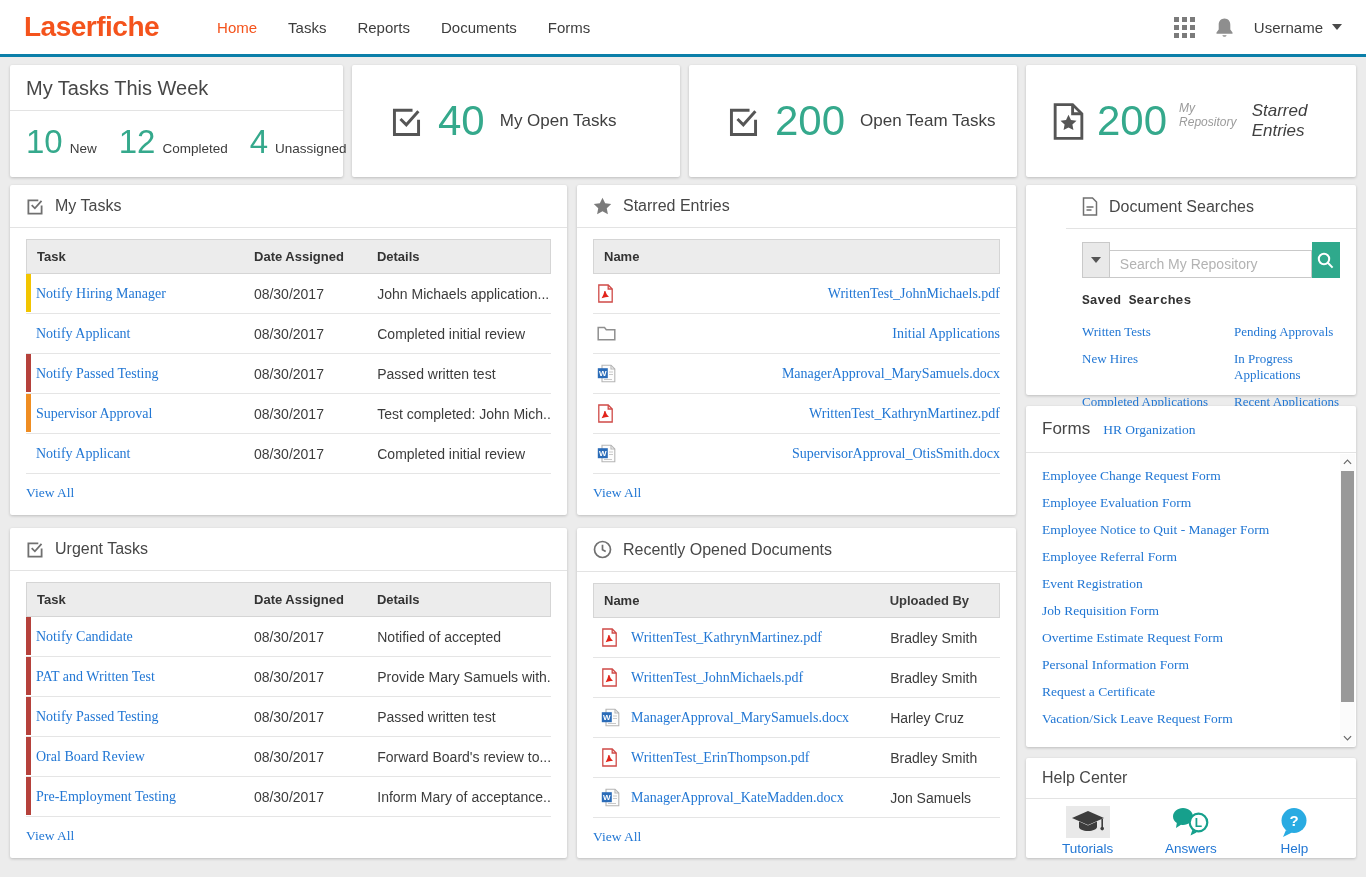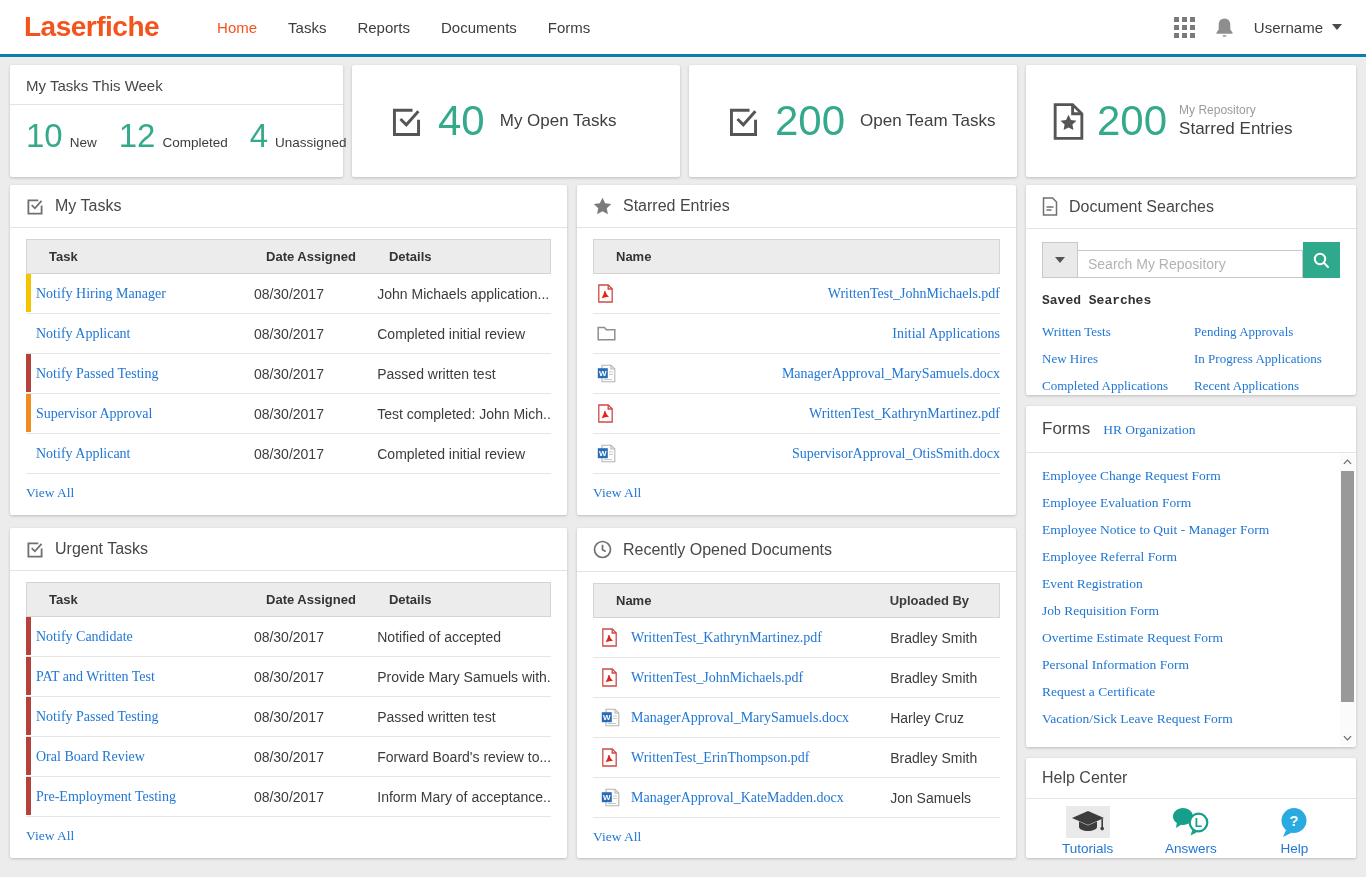--- a/index.html
+++ b/index.html
@@ -25,36 +25,36 @@
   .cols { display:flex; gap:10px; align-items:flex-start; }
   .col-left { width:557px; }
   .col-mid { width:439px; }
   .col-right { width:330px; }
   .panel { background:#fff; box-shadow:0 1px 3px rgba(0,0,0,.2); border-radius:2px; position:relative; }
   .col-left .panel, .col-mid .panel { height:330px; margin-bottom:13px; }
   .panel-header { display:flex; align-items:center; gap:11px; padding:12px 16px; border-bottom:1px solid #e3e3e3; font-size:16px; color:#474747; }
 
   
   .card-week { width:333px; }
-  .card-week .cw-title { padding:12px 16px 10px; font-size:15px; color:#474747; border-bottom:1px solid #e3e3e3; }
+  .card-week .cw-title { padding:12px 16px 10px; font-size:20px; color:#474747; border-bottom:1px solid #e3e3e3; }
   .cw-stats { display:flex; align-items:baseline; gap:22px; padding:12px 16px; }
   .stat { display:flex; align-items:baseline; gap:7px; }
   .stat-value { font-size:33px; color:#35a98c; }
   .stat-label { font-size:13.5px; color:#3c3c3c; }
   .card-big { display:flex; align-items:center; padding-left:38px; gap:15px; }
   .card-open { width:328px; } .card-team { width:328px; } .card-starred { width:330px; padding-left:26px; gap:12px; }
   .big-value { font-size:42px; color:#35a98c; }
   .big-label { font-size:17px; color:#3f3f3f; }
-  .starred-text { display:flex; flex-direction:column; gap:2px; }
+  .starred-text { display:flex; flex-direction:row; gap:2px;font-style:italic; }
   .starred-sub { font-size:12px; color:#9b9b9b; }
 
   
   .table { margin:11px 16px 0; }
   .t-head { display:flex; background:#ececec; border:1px solid #d5d5d5; font-weight:bold; font-size:13px; color:#333; }
-  .th { padding:9px 0 9px 22px; }
+  .th { padding:9px 0 9px 10px; }
   .t-row { display:flex; align-items:center; height:40px; border-bottom:1px solid #e5e5e5; font-size:14px; position:relative; }
   .flag { position:absolute; left:0; top:0; bottom:1px; width:5px; }
   .td { padding-left:10px; overflow:hidden; white-space:nowrap; }
   .c0 { width:41.5%; } .c1 { width:23.5%; } .c2 { width:35%; }
   .view-all { display:inline-block; margin:11px 16px; font-size:13.5px; }
 
   
   .entry-row { display:flex; align-items:center; height:40px; border-bottom:1px solid #e5e5e5; font-size:14px;justify-content:space-between; }
   .ficon { width:30px; padding-left:4px; display:flex; align-items:center; }
   .n0 { width:73%; display:flex; align-items:center; } .n1 { width:27%; color:#3c3c3c; }
@@ -76,21 +76,21 @@
   .forms-org { font-size:13.5px; }
   .forms-body { position:relative; height:294px; overflow:hidden; }
   .forms-list { padding:9px 24px 0 16px; }
   .forms-list a { display:block; font-size:13.5px; line-height:27px; white-space:nowrap; }
   .sb { position:absolute; top:1px; right:1px; bottom:1px; width:15px; background:#fbfbfb; }
   .sb-up, .sb-down { position:absolute; left:0; width:15px; height:16px; display:flex; align-items:center; justify-content:center; cursor:pointer; }
   .sb-up { top:0; } .sb-down { bottom:0; }
   .sb-thumb { position:absolute; left:1px; right:1px; top:17px; bottom:44px; background:#999; cursor:grab; }
 
   
-  .panel-ds { height:210px; margin-bottom:11px; }
+  .panel-ds { height:210px; margin-bottom:11px;padding-left:40px; }
   .panel-help { height:100px; }
   .help-body { display:flex; justify-content:space-around; padding:6px 10px 0; }
   .help-item { display:flex; flex-direction:column; align-items:center; gap:2px; cursor:pointer; width:90px; }
   .help-item span.hlabel { font-size:13.5px; color:#2277d4; }
   .help-ico { height:34px; display:flex; align-items:center; }
 
   svg { display:block; }
 </style>
 </head>
 <body>

